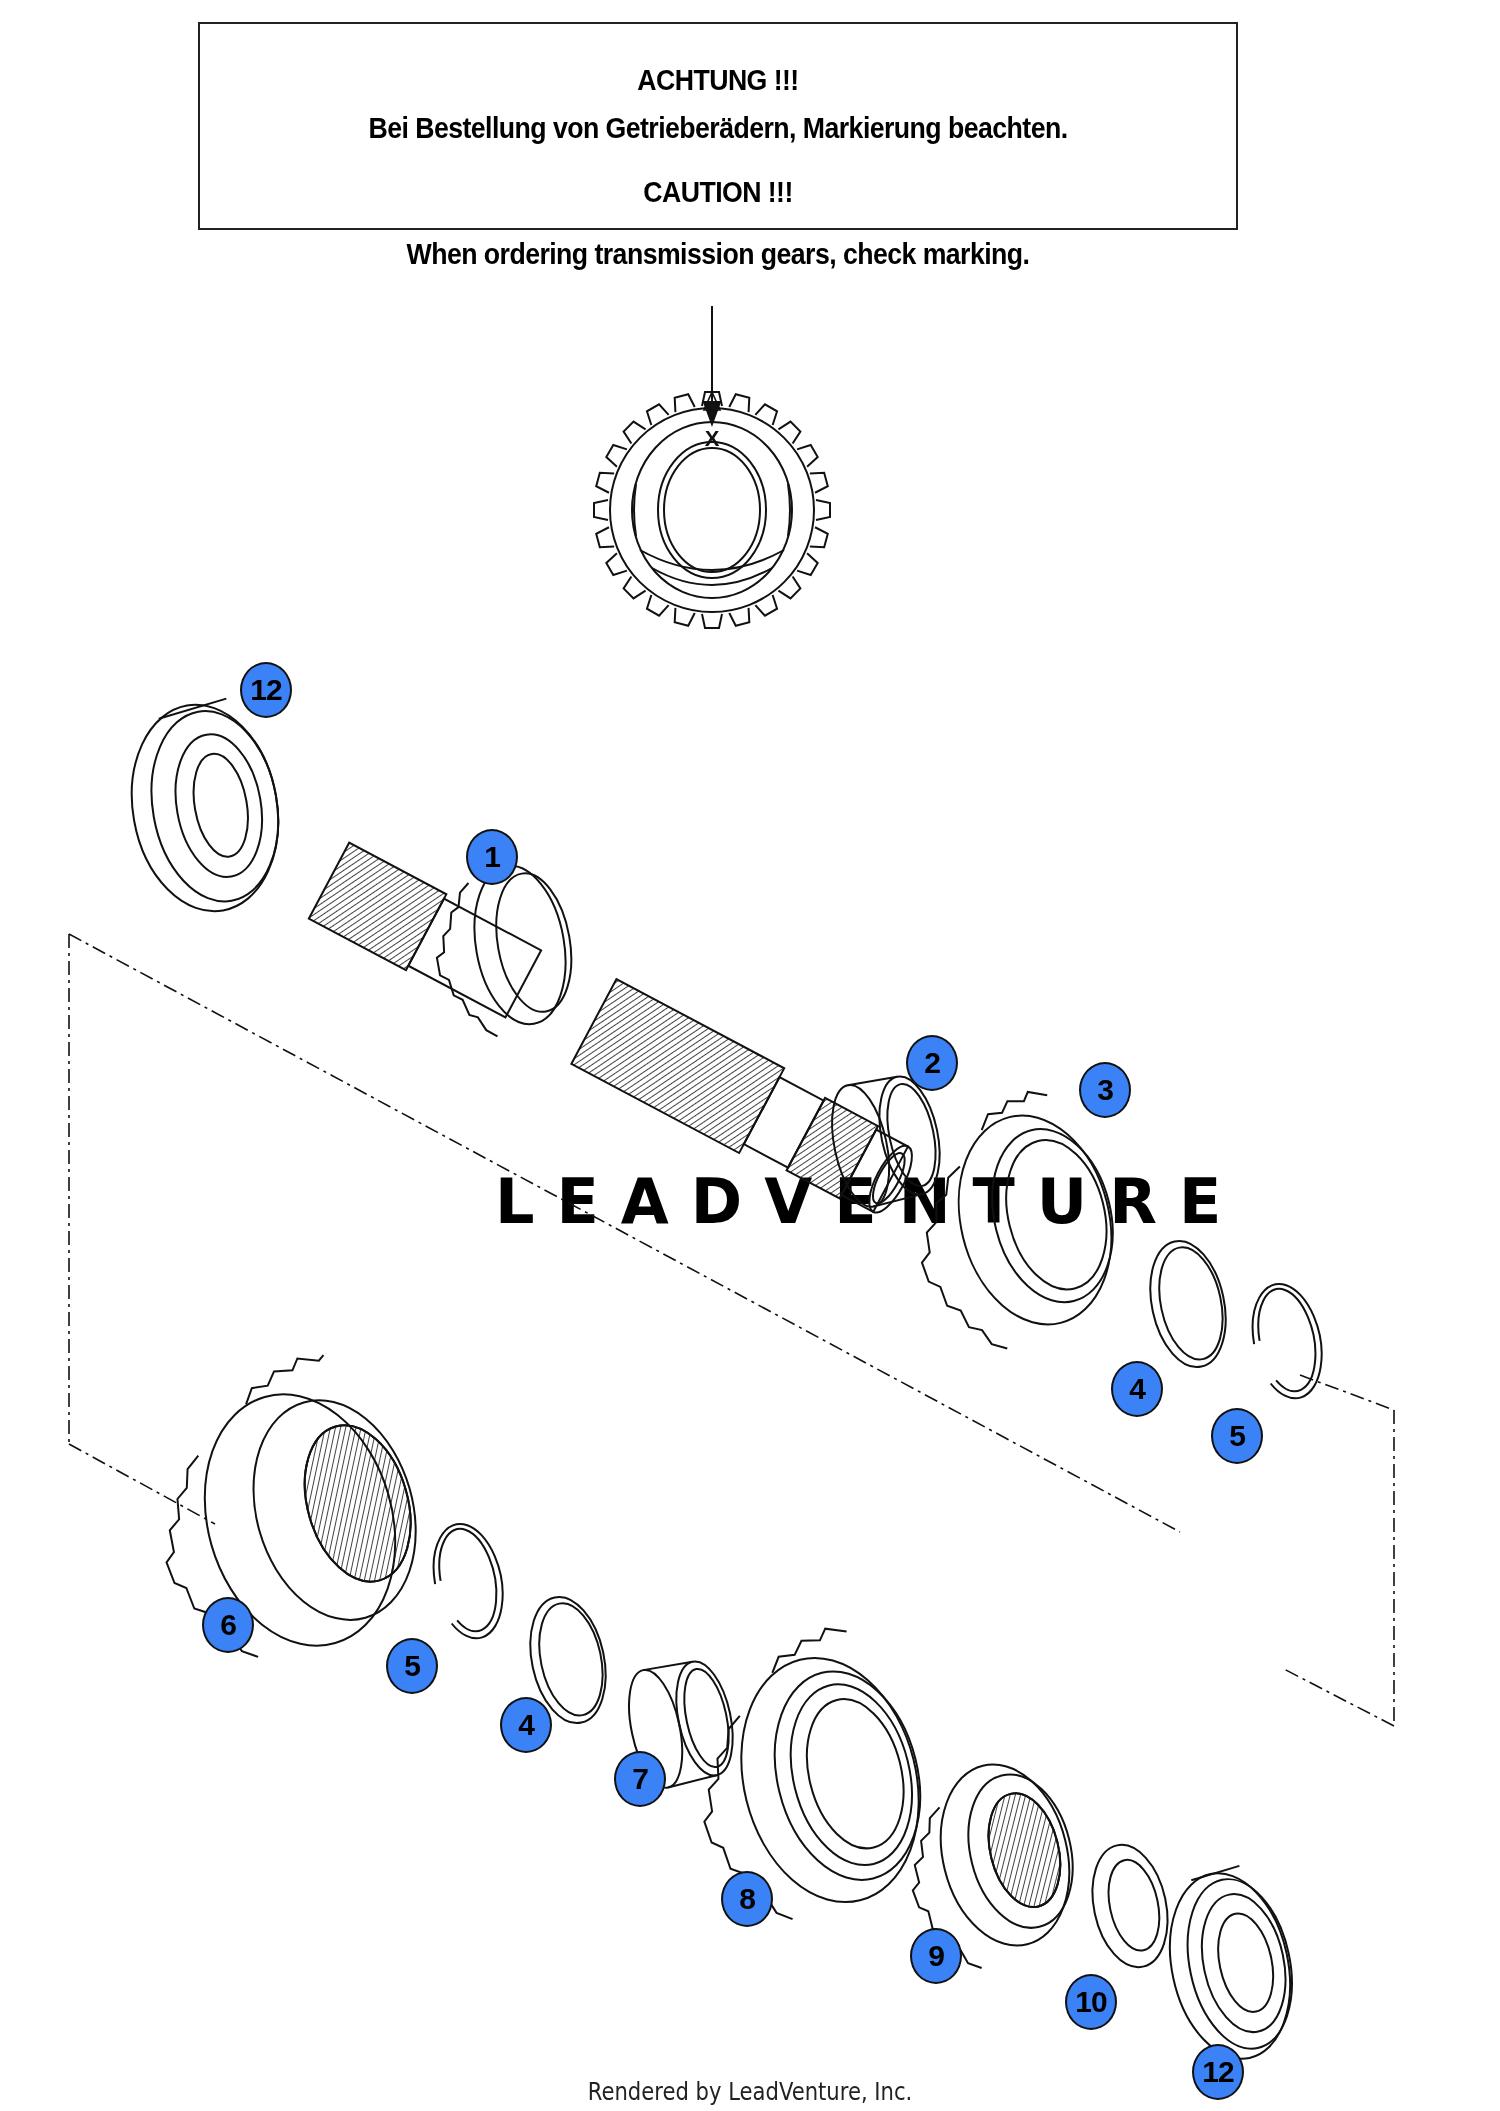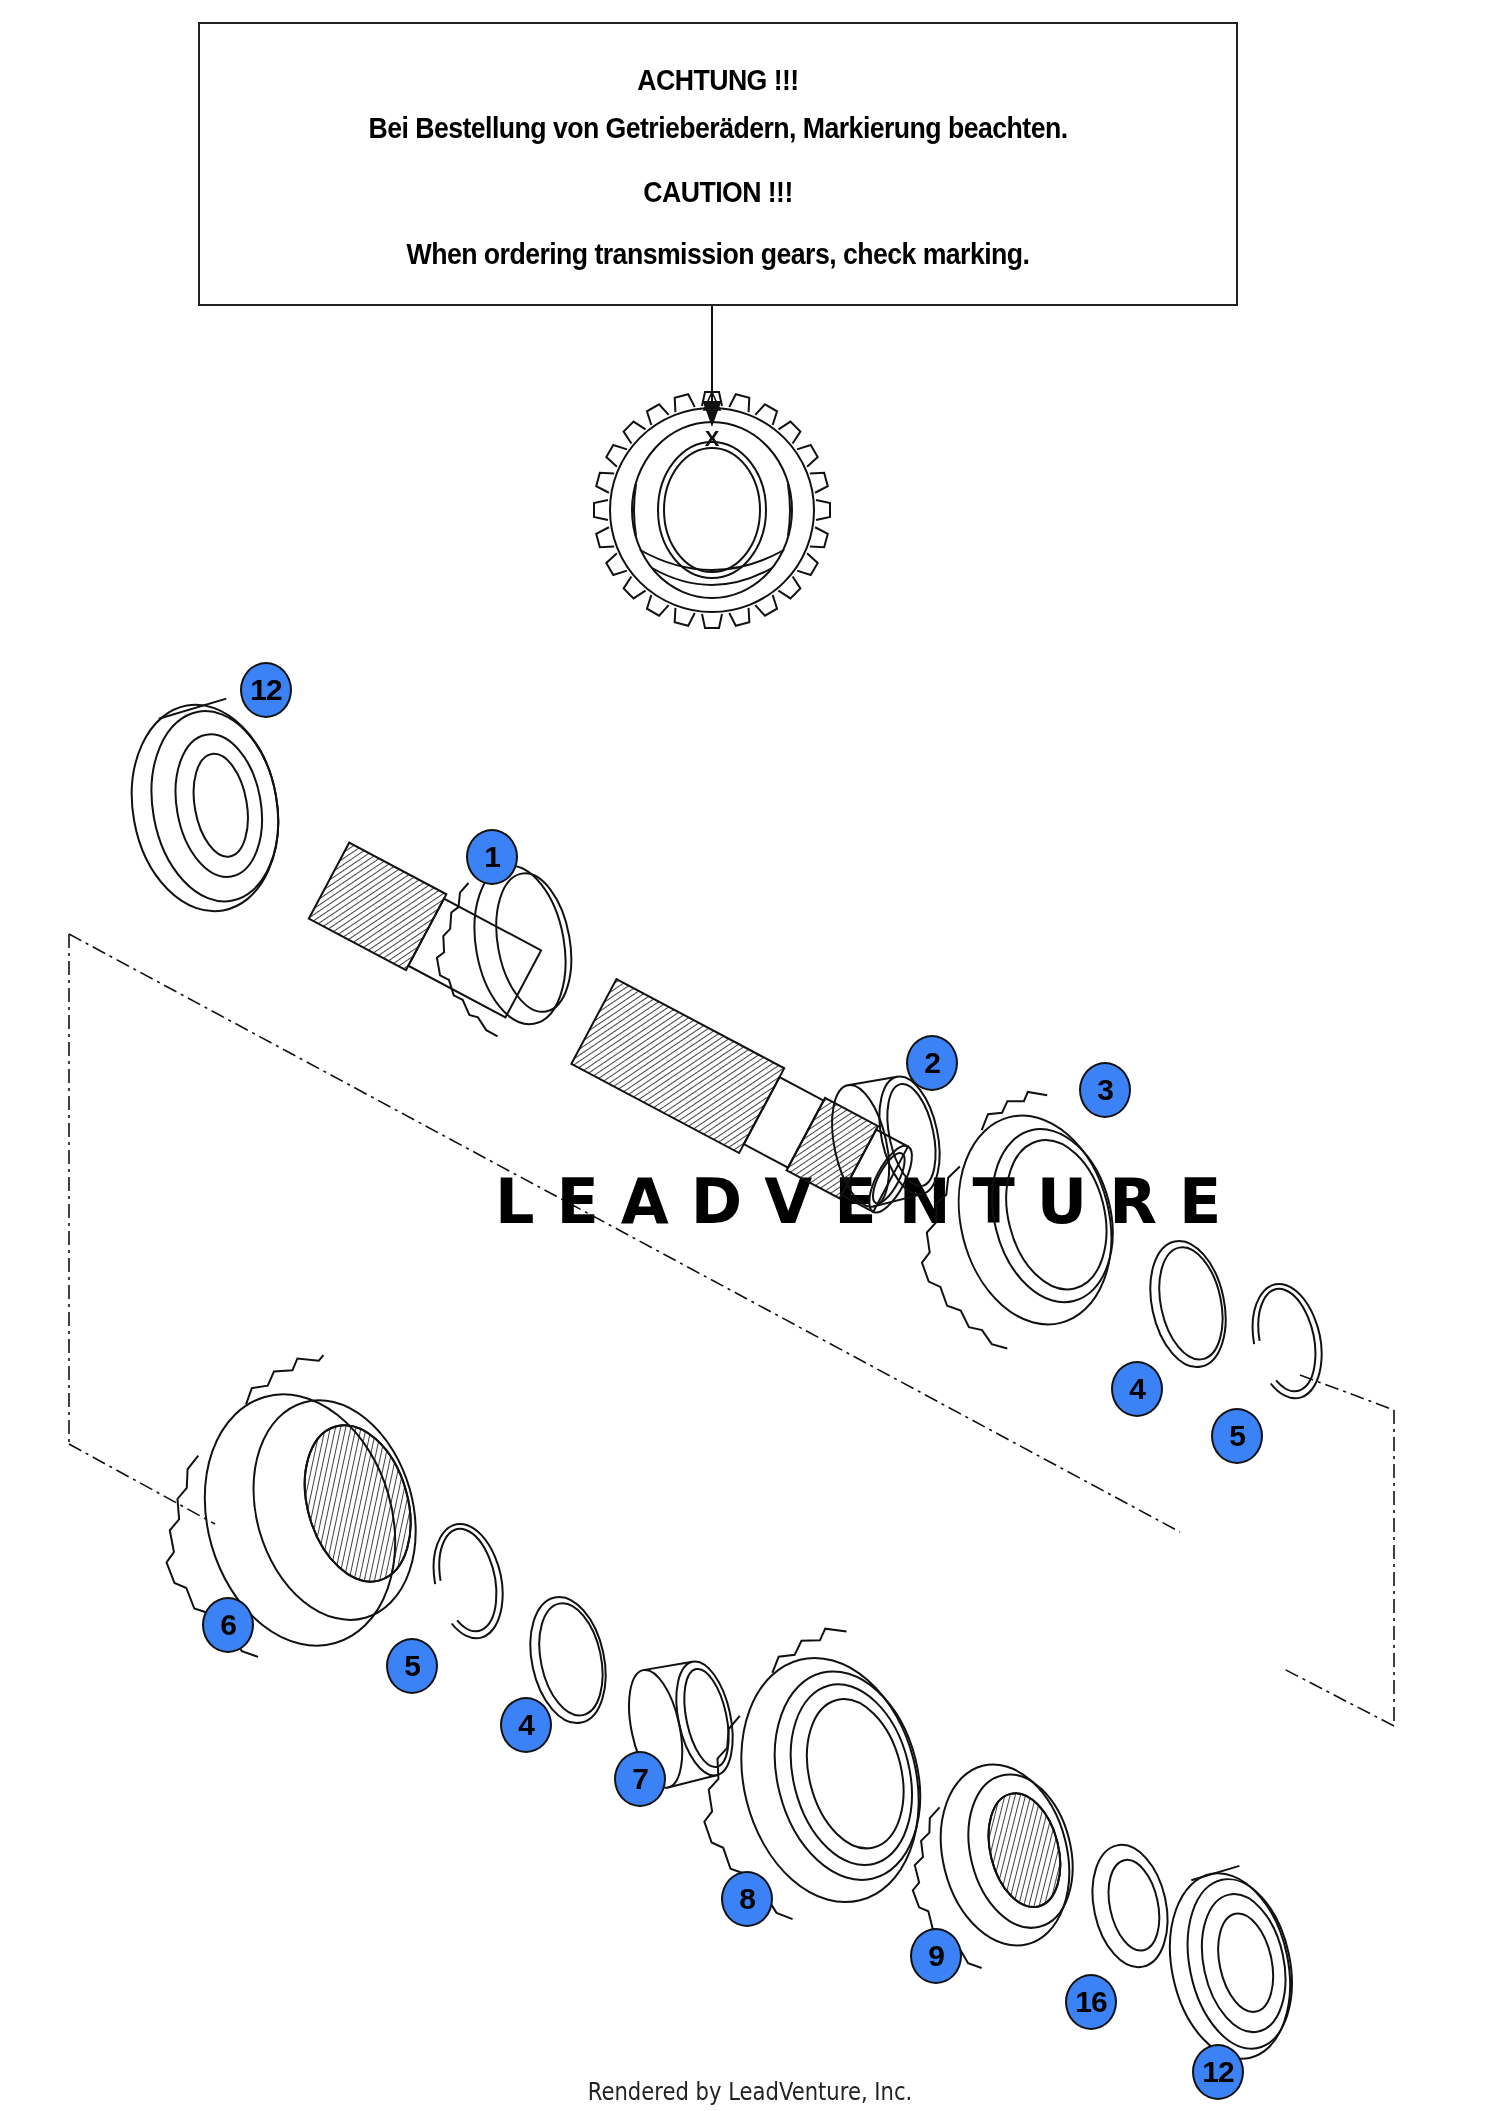--- a/index.html
+++ b/index.html
@@ -1,17 +1,17 @@
 <!DOCTYPE html>
 <html><head>
 <meta charset="utf-8">
 <style>
   html, body { margin:0; padding:0; background:#ffffff; }
   body { width:1500px; height:2111px; position:relative; overflow:hidden; font-family:"Liberation Sans", sans-serif; color:#000; }
-  .notice-box { position:absolute; left:198px; top:22px; width:1040px; height:284px; border:2px solid #222; box-sizing:border-box; background:#fff; }
+  .notice-box { position:absolute; left:198px; top:22px; width:1040px; height:208px; border:2px solid #222; box-sizing:border-box; background:#fff; }
   .notice-line { position:absolute; left:0; right:0; text-align:center; font-weight:bold; font-size:29px; letter-spacing:-0.6px; transform:scaleX(0.92); }
   .l1 { top:40px; } .l2 { top:88px; } .l3 { top:152px; } .l4 { top:214px; }
   svg.diagram { position:absolute; left:0; top:0; }
   .callout { position:absolute; width:52px; height:56px; margin-left:-26px; margin-top:-28px; border:2px solid #111; border-radius:50%; box-sizing:border-box; background:#3b82f6; display:flex; align-items:center; justify-content:center; font-weight:bold; font-size:30px; letter-spacing:-1px; cursor:pointer; }
   .watermark { position:absolute; left:495px; top:1165px; font-size:62px; letter-spacing:22px; color:#000000; font-family:"DejaVu Sans", sans-serif; font-weight:bold; user-select:none; }
   .credit { position:absolute; left:0; width:1500px; top:2078px; text-align:center; font-family:"DejaVu Sans", sans-serif; font-size:24px; color:#222; transform:scaleX(0.88); }
 </style>
 </head>
 <body>
 
@@ -208,17 +208,17 @@
   <div class="callout" style="left:932px;top:1063px;">2</div>
   <div class="callout" style="left:1105px;top:1090px;">3</div>
   <div class="callout" style="left:1137px;top:1389px;">4</div>
   <div class="callout" style="left:1237px;top:1436px;">5</div>
   <div class="callout" style="left:228px;top:1625px;">6</div>
   <div class="callout" style="left:412px;top:1666px;">5</div>
   <div class="callout" style="left:526px;top:1725px;">4</div>
   <div class="callout" style="left:640px;top:1779px;">7</div>
   <div class="callout" style="left:747px;top:1899px;">8</div>
   <div class="callout" style="left:936px;top:1956px;">9</div>
-  <div class="callout" style="left:1091px;top:2002px;">16</div>
+  <div class="callout" style="left:1091px;top:2002px;">10</div>
   <div class="callout" style="left:1218px;top:2072px;">12</div>
 </div>
 
 <div class="credit">Rendered by LeadVenture, Inc.</div>
 
 </body></html>

